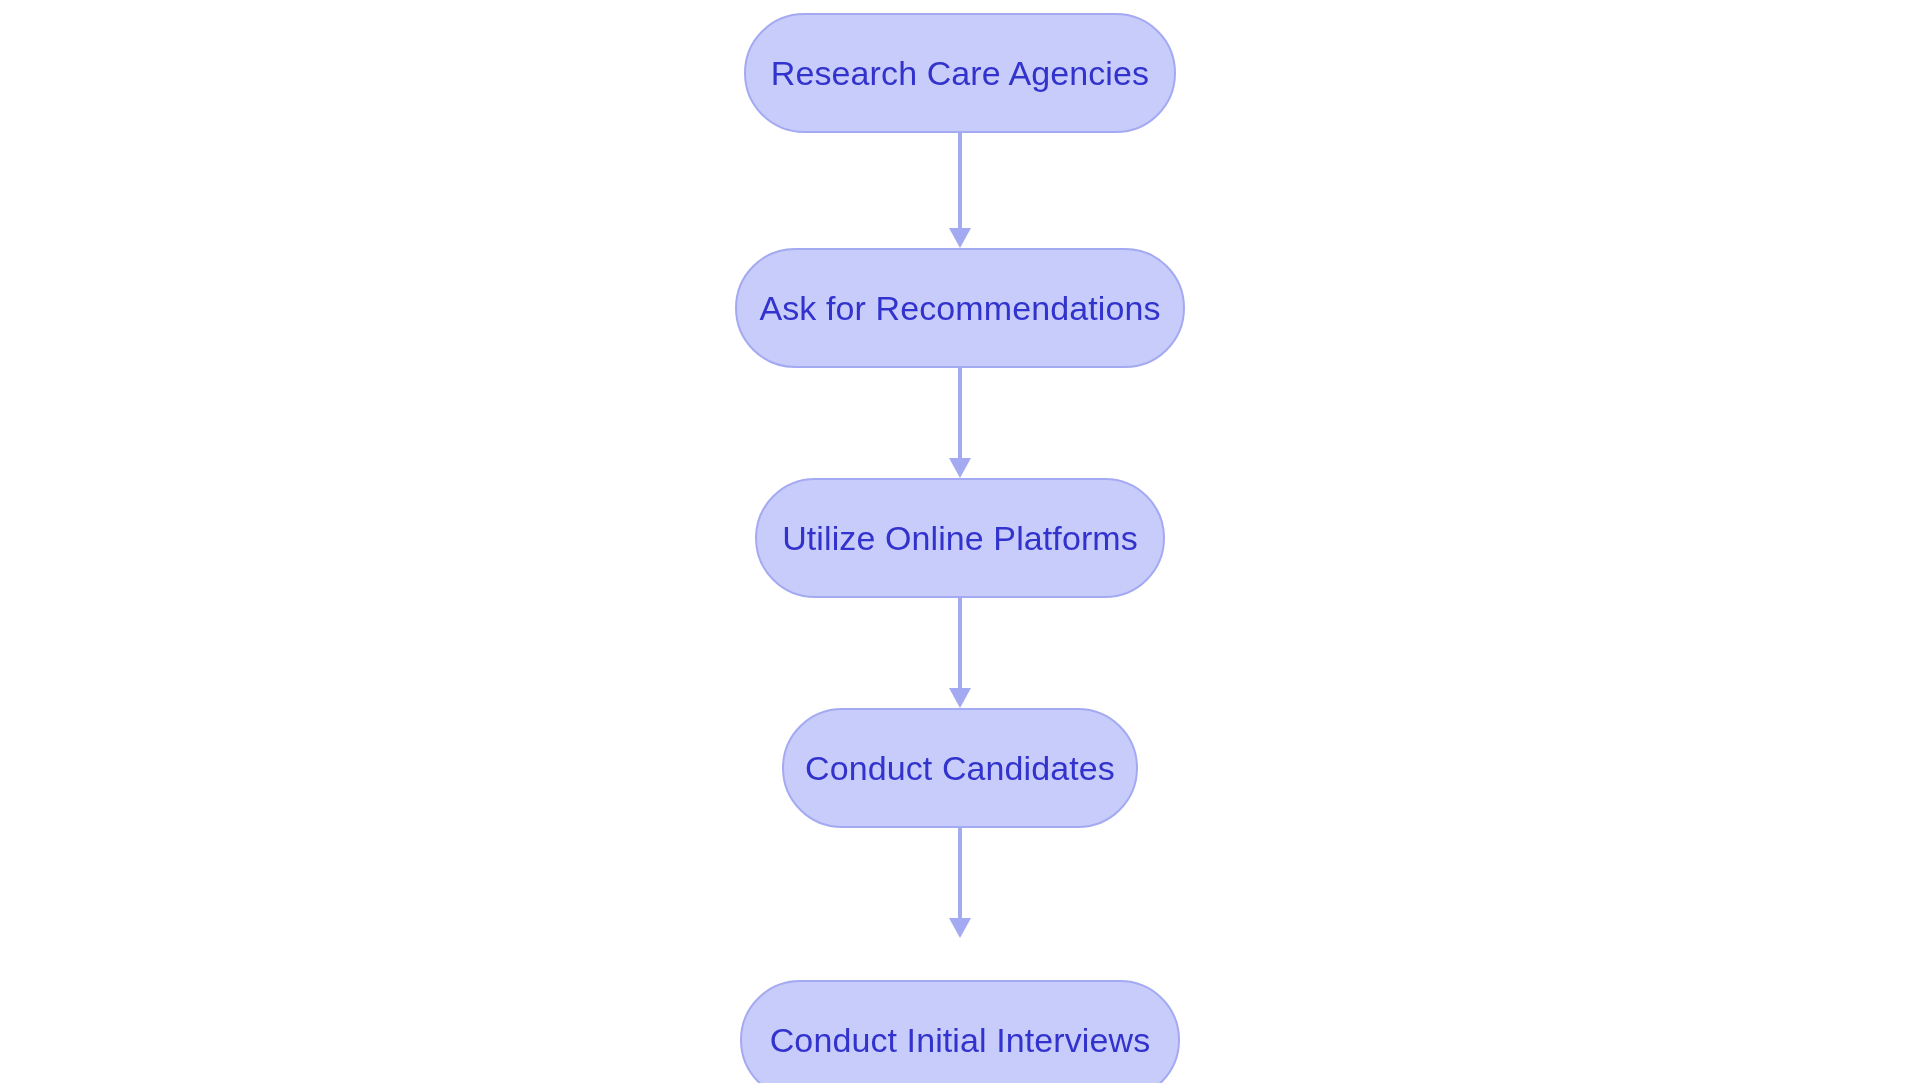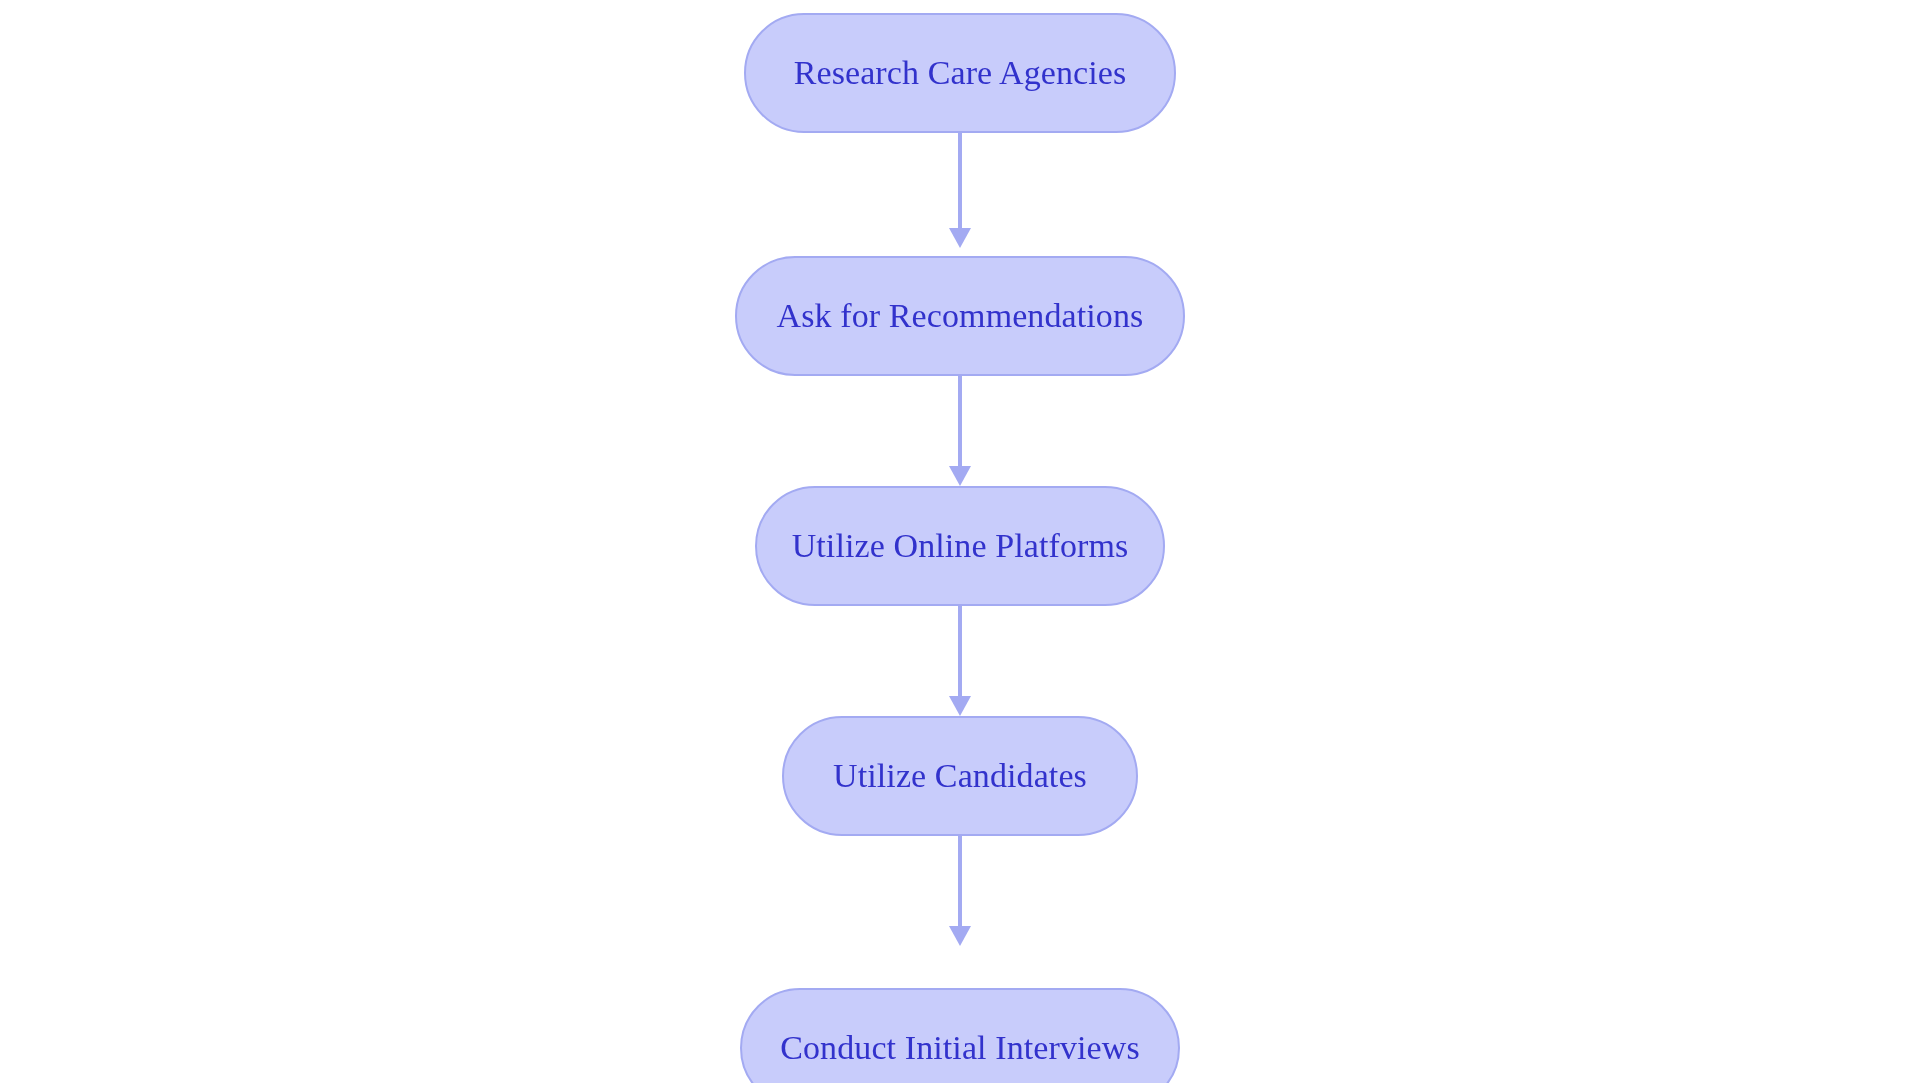--- a/index.html
+++ b/index.html
@@ -41,21 +41,21 @@
     background: #c8ccfb;
     border: 2px solid #a3aaf2;
     display: flex;
     align-items: center;
     justify-content: center;
     flex: 0 0 auto;
   }
 
   .node-label {
     color: #3232cc;
-    font-family: Liberation Serif, serif;
+    font-family: Liberation Sans, sans-serif;
     font-size: 34px;
     font-weight: 400;
     letter-spacing: 0.1px;
     line-height: 1;
     white-space: nowrap;
     text-align: center;
   }
 
   .connector {
     flex: 0 0 auto;
@@ -74,21 +74,21 @@
     width: 0;
     height: 0;
     border-left: 11px solid transparent;
     border-right: 11px solid transparent;
     border-top: 20px solid #a3aaf2;
     flex: 0 0 auto;
   }
 
   
   .n0 { width: 432px; }
-  .n1 { width: 450px; margin-top: 8px; }
+  .n1 { width: 450px; }
   .n2 { width: 410px; }
   .n3 { width: 356px; }
   .n4 { width: 440px; margin-top: 42px; }
 
   .gap0 { height: 115px; }
   .gap1 { height: 110px; }
   .gap2 { height: 110px; }
   .gap3 { height: 110px; }
 
   .top-pad { height: 13px; flex: 0 0 auto; }
@@ -122,21 +122,21 @@
     <div class="node n2">
       <span class="node-label">Utilize Online Platforms</span>
     </div>
 
     <div class="connector gap2">
       <div class="connector-line"></div>
       <div class="connector-head"></div>
     </div>
 
     <div class="node n3">
-      <span class="node-label">Utilize Candidates</span>
+      <span class="node-label">Conduct Candidates</span>
     </div>
 
     <div class="connector gap3">
       <div class="connector-line"></div>
       <div class="connector-head"></div>
     </div>
 
     <div class="node n4">
       <span class="node-label">Conduct Initial Interviews</span>
     </div>

